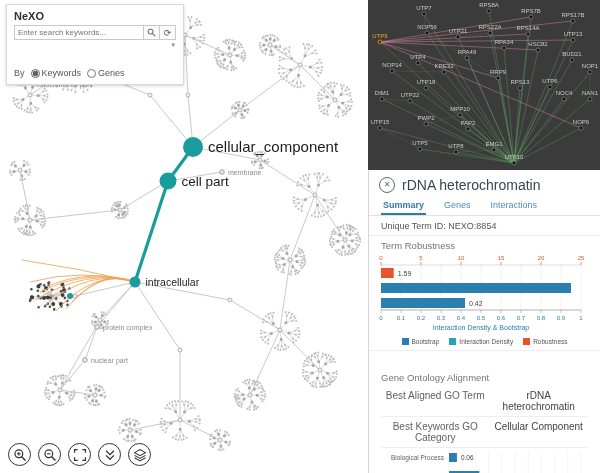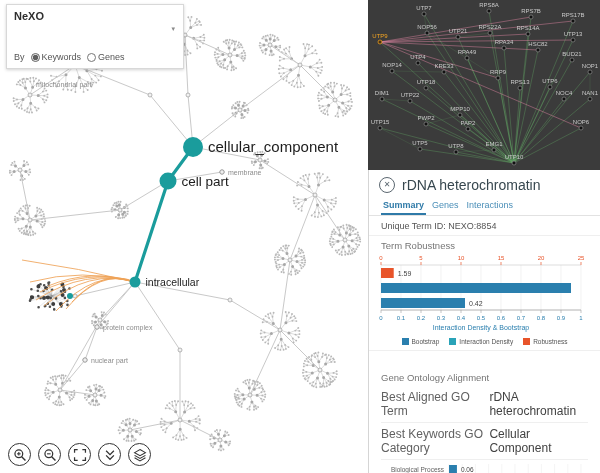--- a/index.html
+++ b/index.html
@@ -26,32 +26,32 @@
             align-items:center;justify-content:center;cursor:pointer;padding:0;}
   
   #network-panel{position:absolute;left:368px;top:0;width:232px;height:170px;background:#3b3b3b;}
   
   #details-panel{position:absolute;left:368px;top:170px;width:232px;height:303px;background:#fff;
                  border-left:1px solid #d5d5d5;overflow:hidden;box-sizing:border-box;}
   .details-header{display:flex;align-items:center;gap:7px;padding:7px 10px 3px;}
   .close-btn{width:16px;height:16px;border-radius:50%;border:1.6px solid #5b6770;color:#5b6770;background:#fff;
              font-size:8px;line-height:12px;text-align:center;cursor:pointer;flex:0 0 auto;padding:0;}
   .details-title{font-size:14px;color:#37474f;}
-  .tabs{display:flex;gap:4px;padding:0 12px;border-bottom:1px solid #e2e2e2;}
+  .tabs{display:flex;gap:16px;padding:0 12px;border-bottom:1px solid #e2e2e2;}
   .tab{font-size:9px;color:#4b8fb8;padding:4px 2px 3px;cursor:pointer;}
   .tab.active{color:#2f7aa8;border-bottom:2px solid #2f7aa8;font-weight:bold;}
   .term-id{font-size:9px;color:#555;padding:5px 12px 4px;border-bottom:1px solid #efefef;}
   .section-label{font-size:9.5px;color:#757575;padding:4px 12px 1px;}
   .chart-wrap{padding:0 8px;}
   .legend{display:flex;justify-content:center;align-items:center;gap:10px;font-size:6.5px;color:#555;height:11px;}
   .legend .li{display:flex;align-items:center;}
   .legend .sw{width:7px;height:7px;display:inline-block;margin-right:3px;}
   .sec2{border-top:1px solid #efefef;margin-top:3px;padding-top:21px;}
   .go-rows{margin:2px 12px 2px;}
-  .go-row{display:flex;font-size:12px;color:#616161;padding:4px 0;border-bottom:1px solid #efefef;}
+  .go-row{display:flex;font-size:10px;color:#616161;padding:4px 0;border-bottom:1px solid #efefef;text-align:center;}
   .go-row .gl{flex:1.1;}
   .go-row .gv{flex:1;color:#424242;}
 </style>
 </head>
 <body>
 
 <div id="app">
 
   <div id="graph-panel">
     <svg id="tree-svg" width="368" height="473">
@@ -124,20 +124,32 @@
           <text x="145.5" y="285.78" font-size="10.5" fill="#1c1c1c">intracellular</text>
         </g>
         <text x="36" y="87" font-size="7" fill="#8c8c8c">mitochondrial part</text>
         <text x="228" y="175" font-size="7" fill="#8c8c8c">membrane</text>
         <text x="103" y="330" font-size="7" fill="#8c8c8c">protein complex</text>
         <text x="91" y="363" font-size="7" fill="#8c8c8c">nuclear part</text>
       </svg>
 
     <div id="search-card">
       <div class="brand">NeXO</div>
+      <div class="search-row">
+        <input class="search-input" placeholder="Enter search keywords..." style="">
+        <button class="icon-btn">
+          <svg width="9" height="9" viewBox="0 0 12 12">
+            <circle cx="4.8" cy="4.8" r="3.3" fill="none" stroke="#555" stroke-width="1.3"></circle>
+            <line x1="7.4" y1="7.4" x2="11" y2="11" stroke="#555" stroke-width="1.4"></line>
+          </svg>
+        </button>
+        <button class="icon-btn">
+          <span>⟳</span>
+        </button>
+      </div>
       <div class="caret-row">
         <span>▾</span>
       </div>
       <div class="by-row">
         <span>By</span>
         <label>
           <input type="radio" name="by" checked="" style="">
           <span>Keywords</span>
         </label>
         <label>

